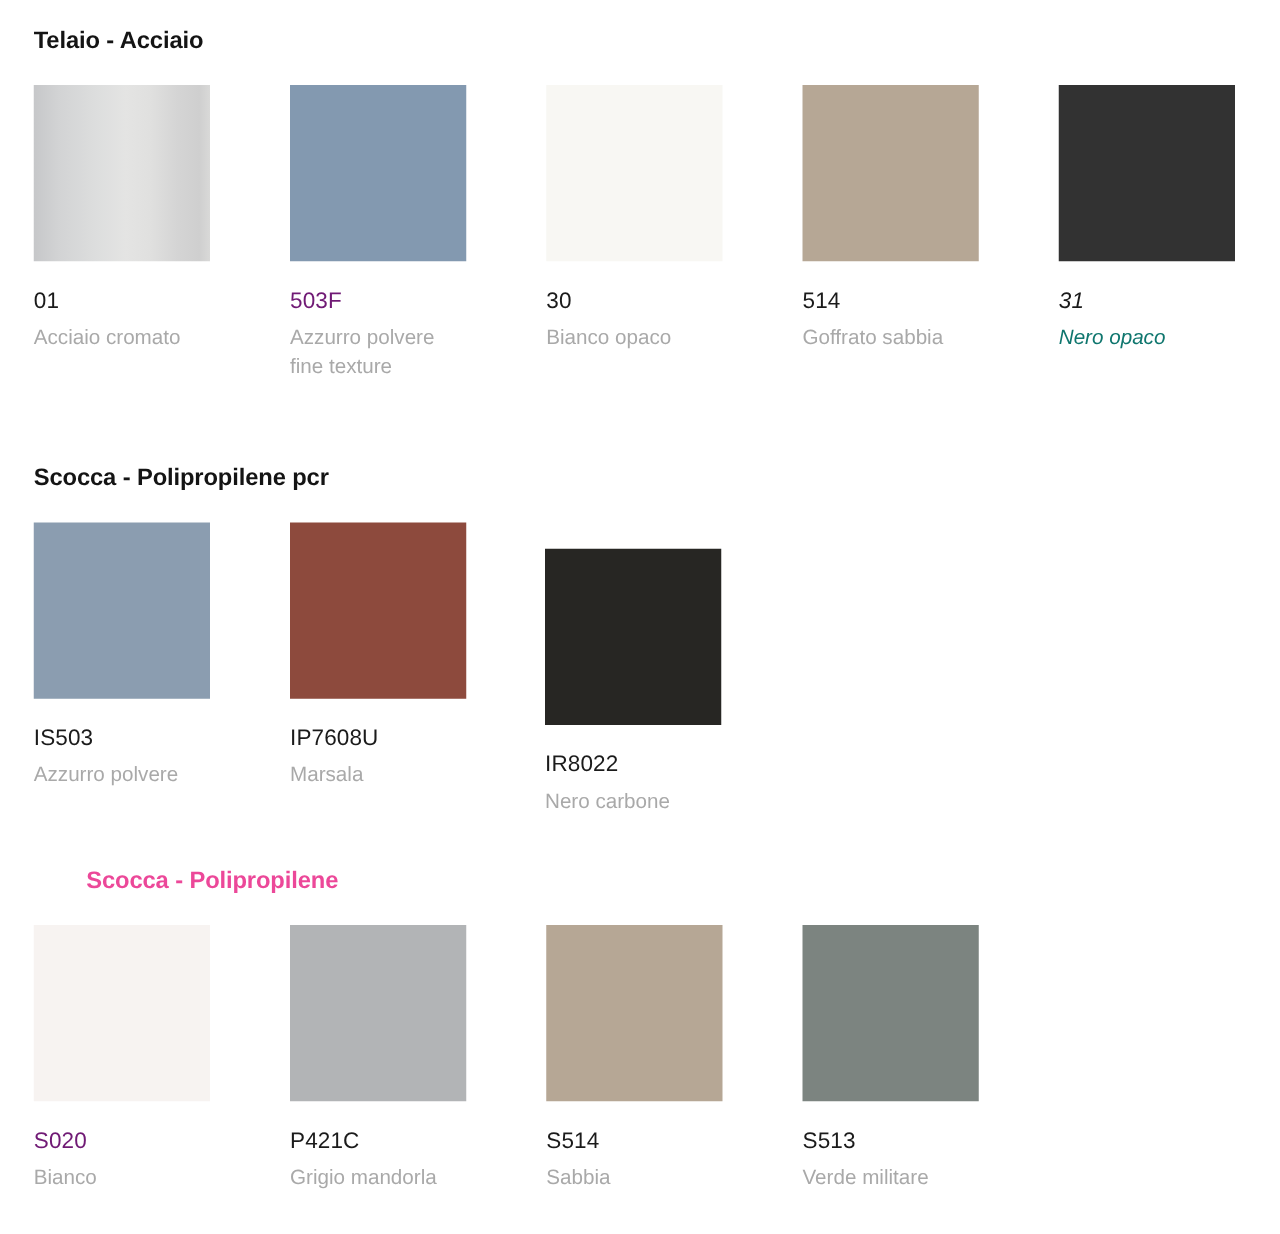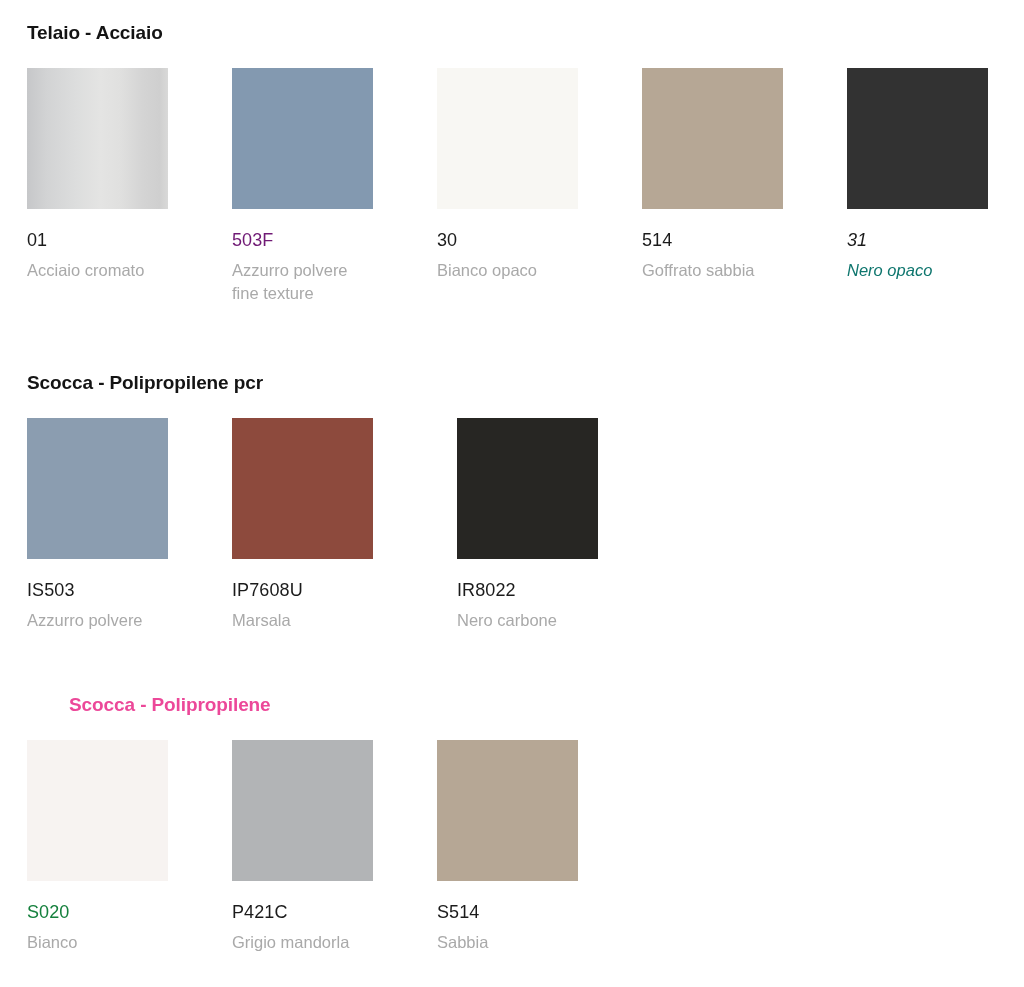--- a/index.html
+++ b/index.html
@@ -139,48 +139,53 @@
         <span class="swatch-code" style="color: rgb(27, 27, 27);">IS503</span>
         <span class="swatch-desc" style="color: rgb(169, 169, 169);">Azzurro polvere</span>
       </div>
 
       <div class="swatch-item" style="left:205px;">
         <span class="swatch-chip" style="background: rgb(141, 74, 61);"></span>
         <span class="swatch-code" style="color: rgb(27, 27, 27);">IP7608U</span>
         <span class="swatch-desc" style="color: rgb(169, 169, 169);">Marsala</span>
       </div>
 
-      <div class="swatch-item" style="left:430px;">
+      <div class="swatch-item" style="left:409px;margin-top:21px;">
         <span class="swatch-chip" style="background: rgb(39, 38, 35);"></span>
         <span class="swatch-code" style="color: rgb(27, 27, 27);">IR8022</span>
         <span class="swatch-desc" style="color: rgb(169, 169, 169);">Nero carbone</span>
       </div>
 
     </div>
   </section>
 
   <section class="section" id="section-2">
     <h2 class="section-title" style="color: #ec4899; margin-left: 42px;">Scocca - Polipropilene</h2>
     <div class="swatch-row">
 
       <div class="swatch-item" style="left:0px;">
         <span class="swatch-chip" style="background: rgb(247, 243, 241);"></span>
-        <span class="swatch-code" style="color: #15803d;">S020</span>
+        <span class="swatch-code" style="color: #701a75;">S020</span>
         <span class="swatch-desc" style="color: rgb(169, 169, 169);">Bianco</span>
       </div>
 
       <div class="swatch-item" style="left:205px;">
         <span class="swatch-chip" style="background: rgb(178, 180, 182);"></span>
         <span class="swatch-code" style="color: rgb(27, 27, 27);">P421C</span>
         <span class="swatch-desc" style="color: rgb(169, 169, 169);">Grigio mandorla</span>
       </div>
 
       <div class="swatch-item" style="left:410px;">
         <span class="swatch-chip" style="background: rgb(182, 167, 149);"></span>
         <span class="swatch-code" style="color: rgb(27, 27, 27);">S514</span>
         <span class="swatch-desc" style="color: rgb(169, 169, 169);">Sabbia</span>
       </div>
 
+      <div class="swatch-item" style="left:615px;">
+        <span class="swatch-chip" style="background: rgb(124, 132, 128);"></span>
+        <span class="swatch-code" style="color: rgb(27, 27, 27);">S513</span>
+        <span class="swatch-desc" style="color: rgb(169, 169, 169);">Verde militare</span>
+      </div>
 
     </div>
   </section>
 
 </div>
 
 </body></html>

